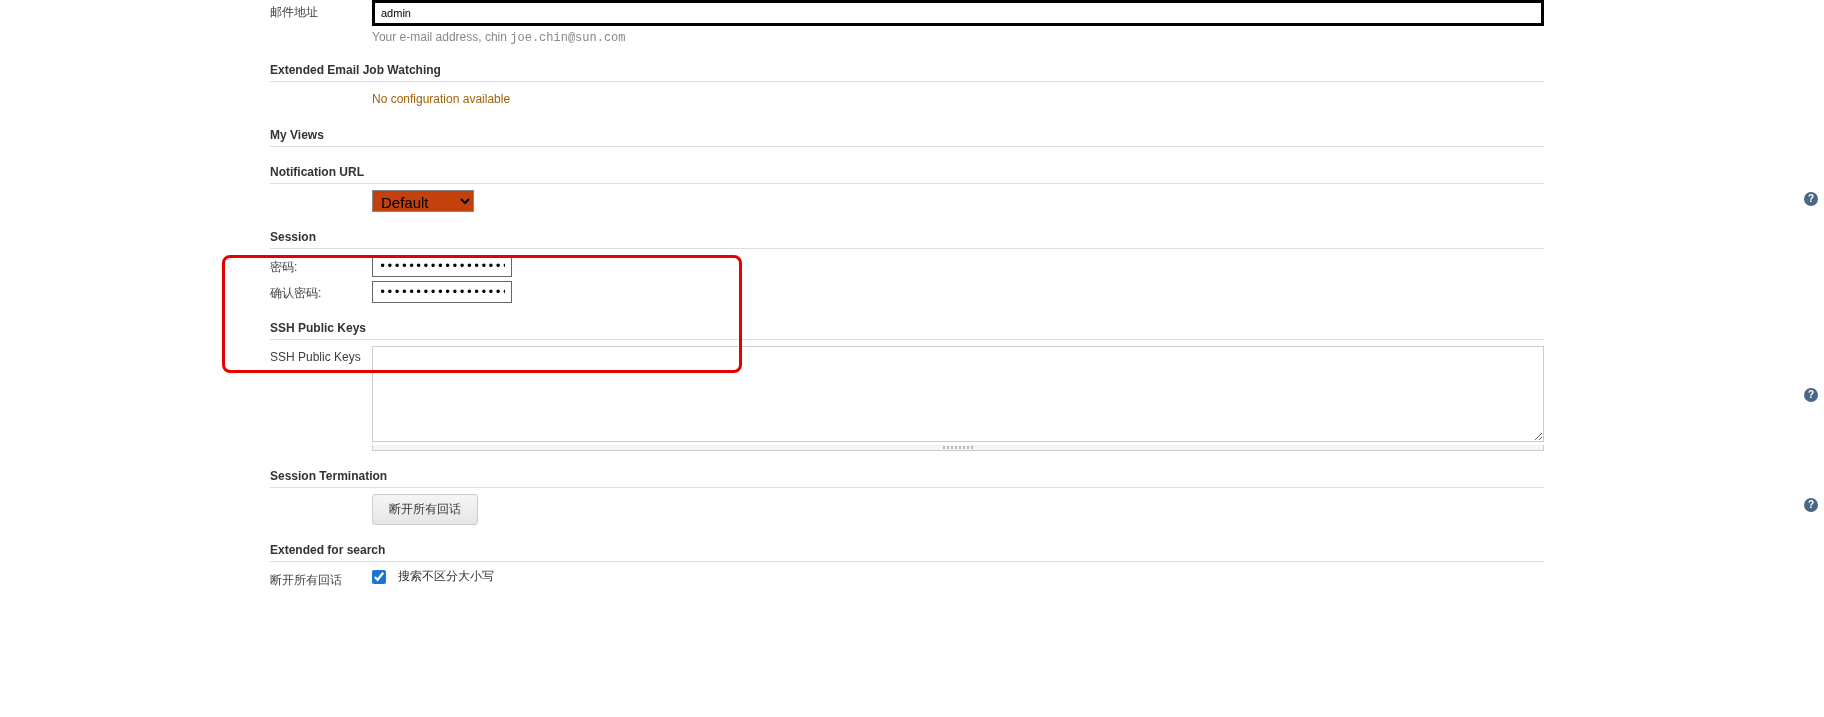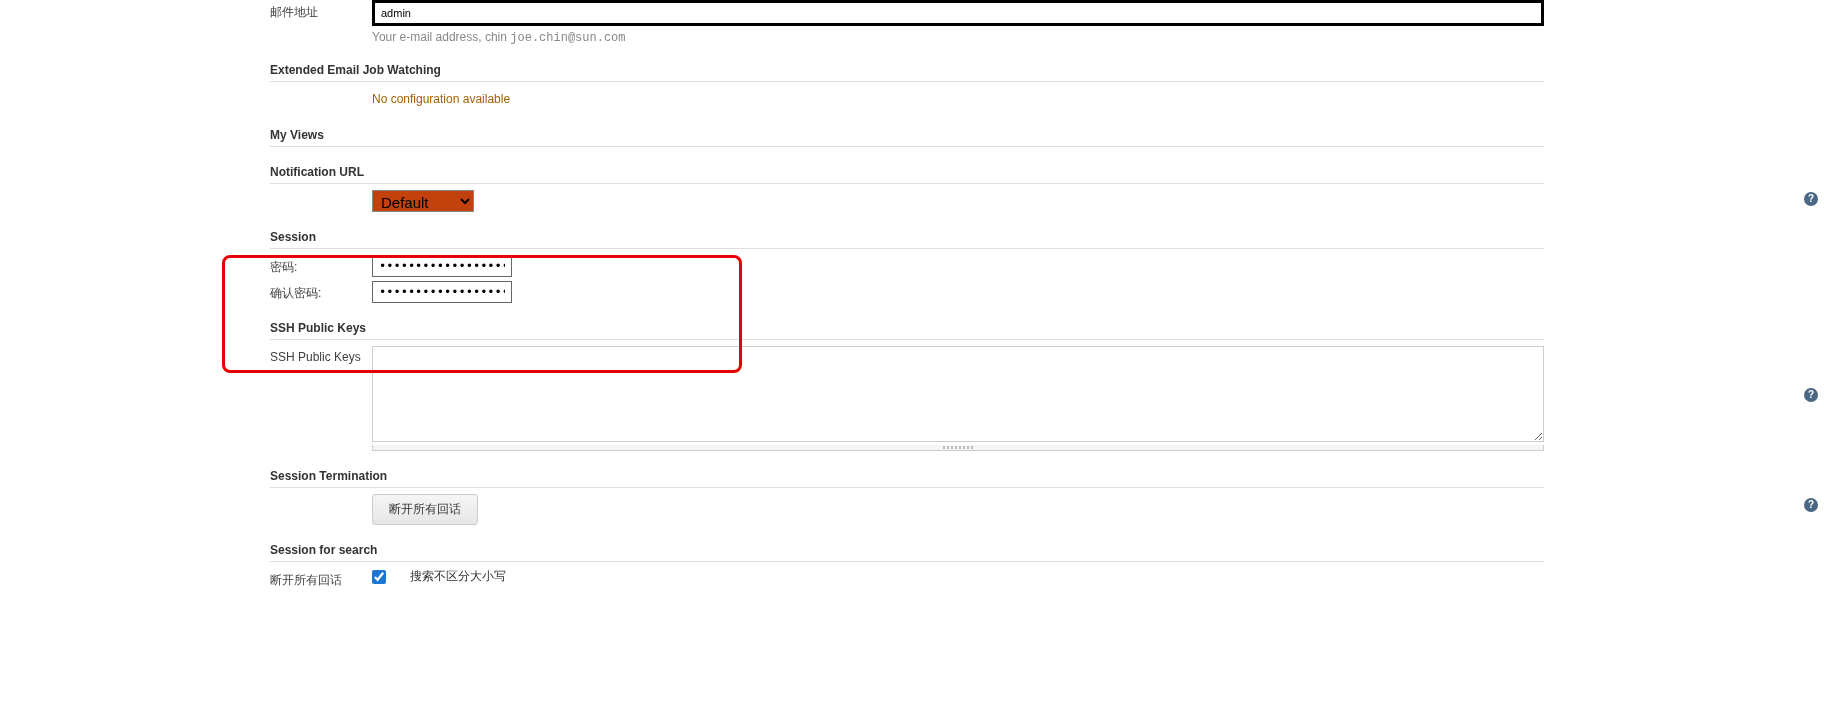--- a/index.html
+++ b/index.html
@@ -11,21 +11,21 @@
     .section-header { font-weight: bold; color: #333; border-bottom: 1px solid #ddd; padding: 8px 0 4px 0; margin-bottom: 6px; margin-top: 10px; width: calc(100% - 280px); }
     .text-input { width: 100%; border: 3px solid #000000; padding: 4px 6px; font-size: 11px; height: 26px; }
     .help-text { font-size: 12px; color: #888; margin-top: 4px; }
     .help-text .mono { font-family: "Courier New", monospace; text-align: right; }
     .static-text { padding: 4px 0; color: #a16207; }
     .select-input { border: 1px solid #888; padding: 2px 4px; font-size: 15px; height: 22px; width: 102px; background: #c2410c; }
     .password-input { border: 1px solid #666; padding: 3px 6px; font-size: 12px; width: 140px; height: 22px; font-family: monospace; letter-spacing: 0px; }
     .textarea-input { width: 100%; border: 1px solid #ccc; padding: 4px 6px; font-size: 12px; height: 96px; resize: vertical; }
     .btn { background: linear-gradient(#f5f5f5, #e6e6e6); border: 1px solid #ccc; border-radius: 3px; padding: 6px 16px; font-size: 12px; color: #333; cursor: pointer; }
     .checkbox-row input[type="checkbox"] { width: 14px; height: 14px; accent-color: #1976d2; }
-    .checkbox-row label { margin-left: 24px; }
+    .checkbox-row label { margin-left: 12px; }
     .help-icon { position: absolute; right: 6px; width: 14px; height:14px; border-radius:50%; background:#4a6785; color:#fff; font-size:10px; line-height:14px; text-align:center; font-weight:bold; cursor:pointer; }
     .rel { position: relative; }
     .annotation-box { position: absolute; border: 3px solid #e60000; border-radius: 8px; pointer-events: none; }
     #annot-password { left: 222px; top: 255px; width: 520px; height: 118px; }
     .resize-handle { width: 100%; height: 6px; background: #f5f5f5; border-left:1px solid #ccc; border-right:1px solid #ccc; border-bottom:1px solid #ccc; position: relative; }
     .resize-handle::after { content:""; position:absolute; left:50%; top:1px; width:30px; height:3px; transform:translateX(-50%); background: repeating-linear-gradient(90deg,#bbb 0,#bbb 2px,transparent 2px,transparent 4px); }
   </style>
 </head>
 <body>
 
@@ -88,21 +88,21 @@
 
   <div class="section-header">Session Termination</div>
   <div class="row rel">
     <div class="label-col"></div>
     <div class="input-col">
       <button class="btn">断开所有回话</button>
     </div>
     <span class="help-icon" style="top:4px;">?</span>
   </div>
 
-  <div class="section-header">Session for search</div>
+  <div class="section-header">Extended for search</div>
   <div class="row checkbox-row">
     <div class="label-col">断开所有回话</div>
     <div class="input-col" style="display:flex;align-items:center;">
       <input type="checkbox" id="cs-check" checked="" style="">
       <label for="cs-check">搜索不区分大小写</label>
     </div>
   </div>
 
 </div>
 

